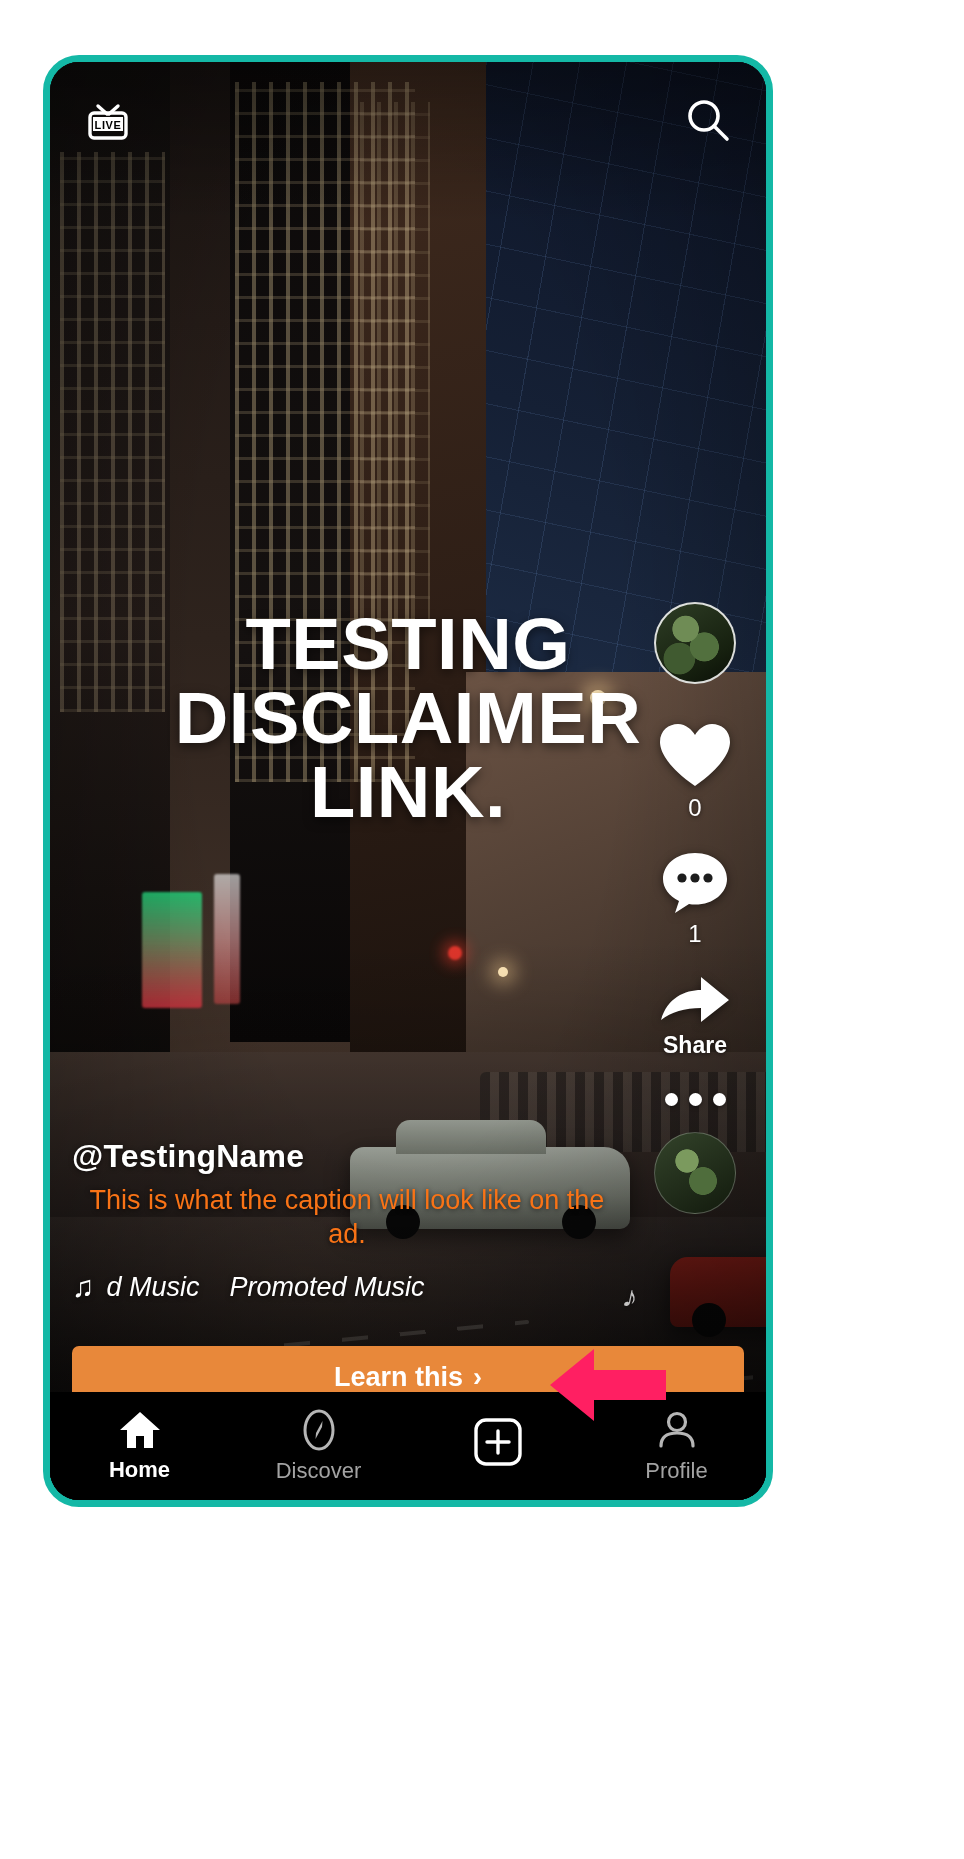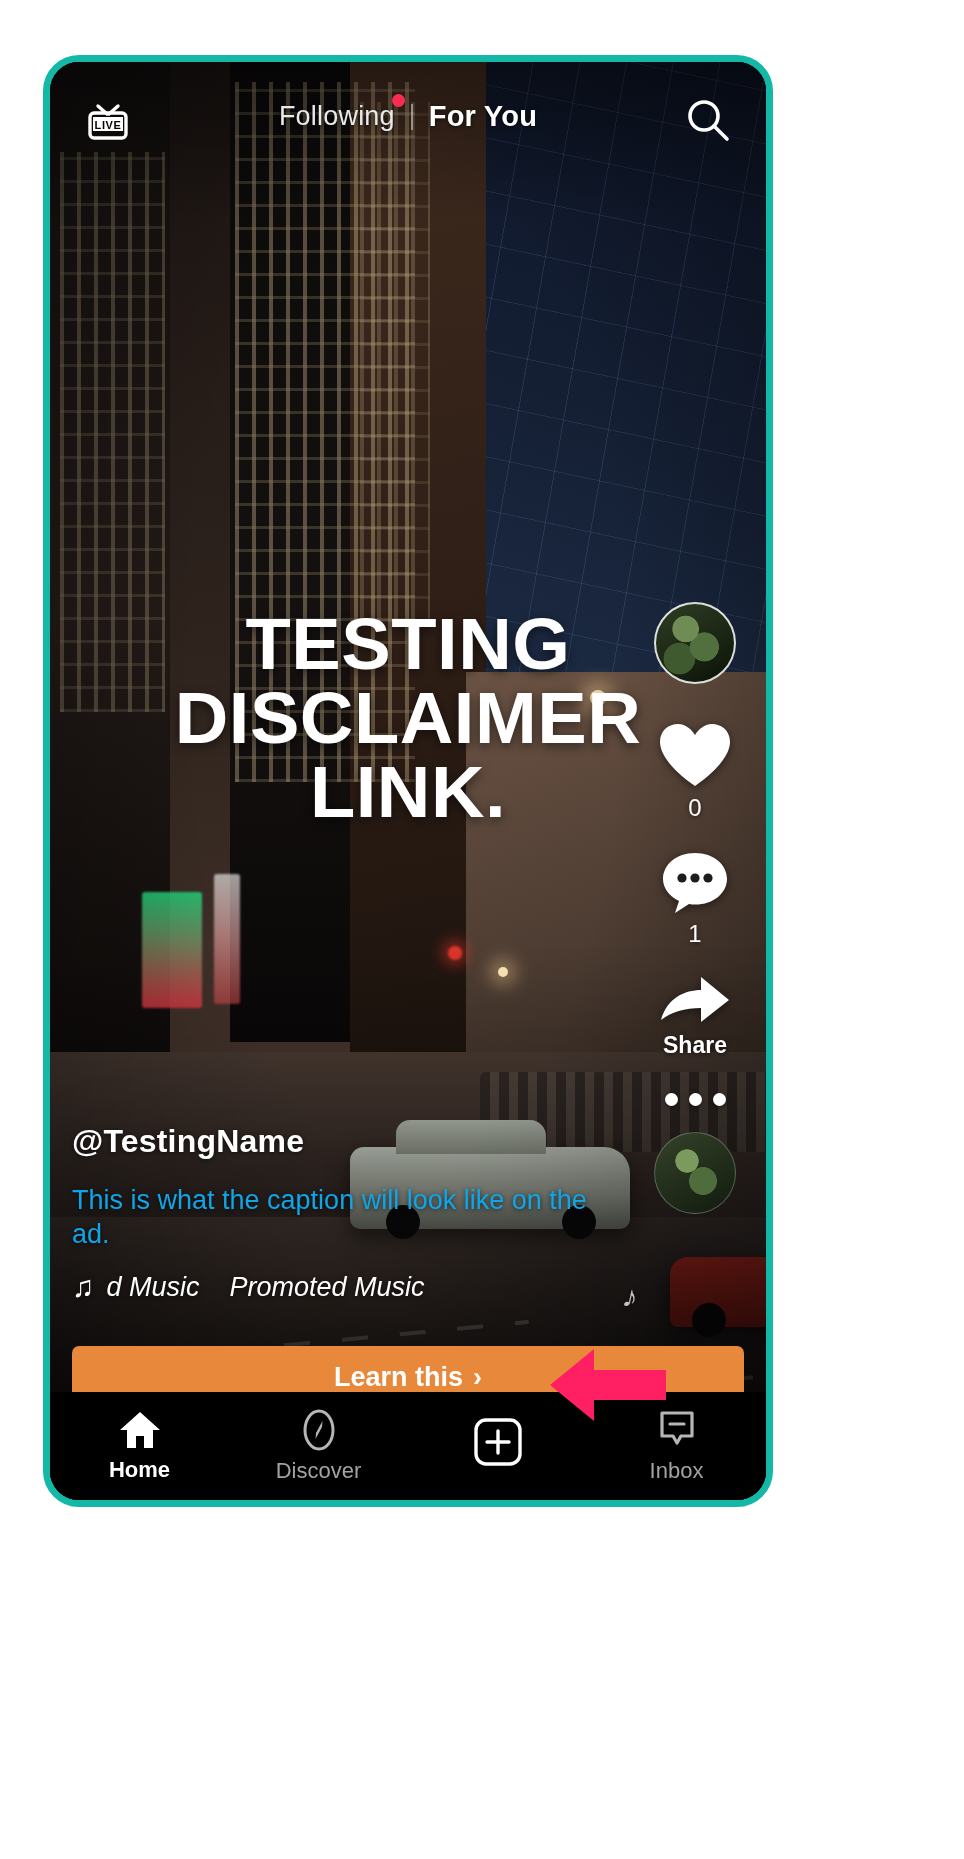--- a/index.html
+++ b/index.html
@@ -212,22 +212,23 @@
 
   
   #info-block{
     position:absolute; left:22px; right:144px; bottom:196px; z-index:30;
   }
   #username{
     color:#fff; font-size:32px; font-weight:bold; letter-spacing:.2px;
     text-shadow:0 1px 5px rgba(0,0,0,.65);
   }
   #caption{
-    margin-top:23px; color:#0ea5e9; font-size:27px; line-height:1.28;
+    margin-top:8px; color:#f97316; font-size:27px; line-height:1.28;
     text-shadow:0 1px 5px rgba(0,0,0,.65);
+    text-align:center;
   }
   #sponsored-badge{
     display:inline-block; margin-top:13px;
     background:rgba(190,190,190,.72); color:#fff;
     font-size:21px; font-weight:bold;
     padding:5px 13px; border-radius:6px;
   }
   #music-row{
     display:flex; align-items:center; gap:12px; margin-top:18px;
     color:#fff; font-size:27px; text-shadow:0 1px 5px rgba(0,0,0,.65);
@@ -324,30 +325,20 @@
     <div id="top-bar">
       <div id="live-btn">
         <svg width="52" height="52" viewBox="0 0 52 52">
           <path d="M16 12 L25 20 M36 12 L27 20" stroke="#fff" stroke-width="3.4" fill="none" stroke-linecap="round"></path>
           <rect x="8" y="19" width="36" height="25" rx="4" ry="4" stroke="#fff" stroke-width="3.4" fill="none"></rect>
           <rect x="11" y="23" width="30" height="14" fill="#fff"></rect>
           <text x="26" y="34.5" font-family="Liberation Sans, sans-serif" font-size="11" font-weight="bold" fill="#000" text-anchor="middle" letter-spacing="0.6">LIVE</text>
         </svg>
       </div>
 
-      <div id="feed-tabs">
-        <div class="tab">
-          <span>Following</span>
-          <span class="tab-dot"></span>
-        </div>
-        <div class="tab-divider"></div>
-        <div class="tab active">
-          <span>For You</span>
-        </div>
-      </div>
 
       <div id="search-btn">
         <svg width="56" height="56" viewBox="0 0 56 56">
           <circle cx="24" cy="24" r="14" stroke="#fff" stroke-width="3.6" fill="none"></circle>
           <line x1="34" y1="34" x2="47" y2="47" stroke="#fff" stroke-width="3.6" stroke-linecap="round"></line>
         </svg>
       </div>
     </div>
 
     <div id="headline">TESTING DISCLAIMER LINK.</div>
@@ -433,28 +424,28 @@
 
       <div class="nav-item">
         <svg width="56" height="50" viewBox="0 0 56 50">
           <rect x="6" y="2" width="44" height="44" rx="10" ry="10" stroke="#fff" stroke-width="3.4" fill="none"></rect>
           <line x1="28" y1="13" x2="28" y2="35" stroke="#fff" stroke-width="3.4" stroke-linecap="round"></line>
           <line x1="17" y1="24" x2="39" y2="24" stroke="#fff" stroke-width="3.4" stroke-linecap="round"></line>
         </svg>
         <div class="nav-label"></div>
       </div>
 
+
       <div class="nav-item">
         <svg width="42" height="42" viewBox="0 0 42 42">
-          <path d="M6 4 H36 V27 H25 L21 34 L17 27 H6 Z" stroke="#b6b6b6" stroke-width="3.2" fill="none" stroke-linejoin="round"></path>
-          <line x1="14" y1="15" x2="28" y2="15" stroke="#b6b6b6" stroke-width="3.2" stroke-linecap="round"></line>
-        </svg>
-        <div class="nav-label">Inbox</div>
-      </div>
-
+          <circle cx="21" cy="13" r="8.5" stroke="#b6b6b6" stroke-width="3.2" fill="none"></circle>
+          <path d="M5 37 C 5 27, 12 24, 21 24 C 30 24, 37 27, 37 37" stroke="#b6b6b6" stroke-width="3.2" fill="none" stroke-linecap="round"></path>
+        </svg>
+        <div class="nav-label">Profile</div>
+      </div>
 
     </div>
 
   </div>
 </div>
 
 <div id="annotation-arrow">
   <svg width="120" height="82" viewBox="0 0 120 82">
     <path d="M2 41 L46 5 L46 26 L118 26 L118 56 L46 56 L46 77 Z" fill="#ff1f62"></path>
   </svg>

